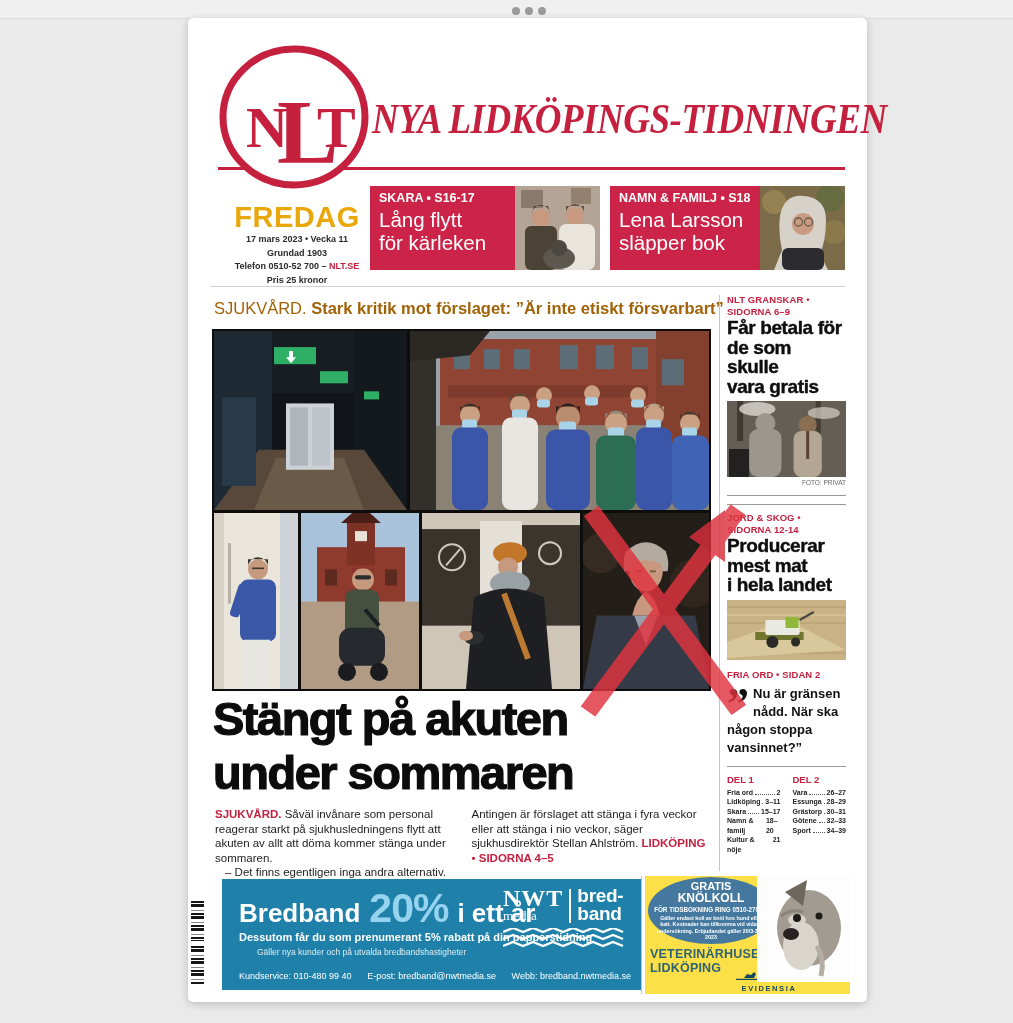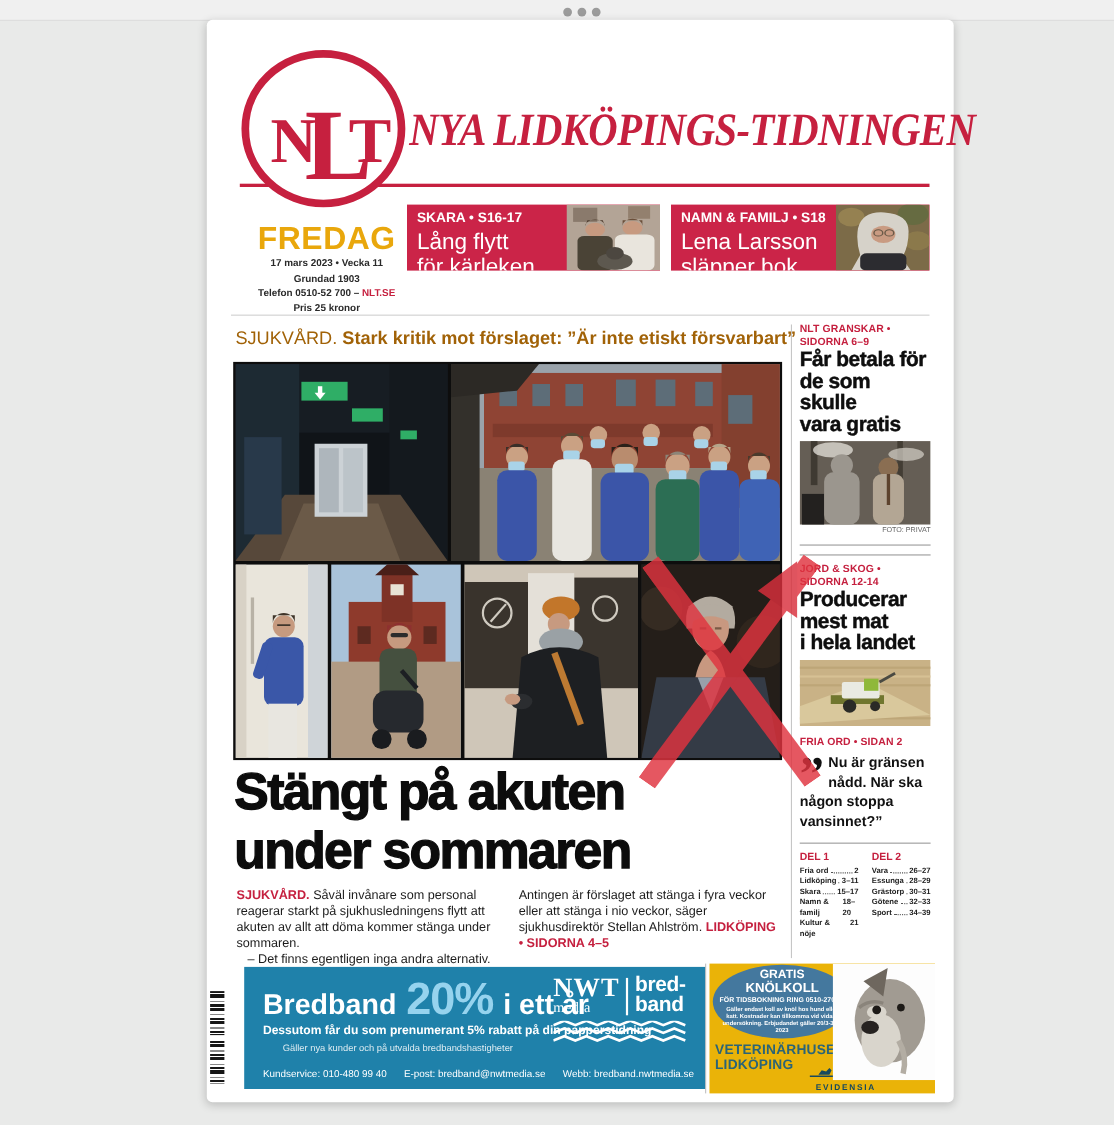--- a/index.html
+++ b/index.html
@@ -16,21 +16,21 @@
   .logo{position:absolute;left:30px;top:26px;width:152px;height:146px;z-index:2;}
   .masthead-title{position:absolute;left:184px;top:76px;white-space:nowrap;
       font:italic 700 37px "Liberation Serif",serif;color:#c6203f;
       transform:scaleY(1.14);transform-origin:left top;letter-spacing:-.5px;}
   .fredag{position:absolute;left:22px;top:184px;width:174px;text-align:center;}
   .fredag .day{font:800 29px/30px "Liberation Sans",sans-serif;color:#e9a70c;letter-spacing:.5px;}
   .fredag .meta{font:700 9px/11.5px "Liberation Sans",sans-serif;color:#2a2a2a;margin-top:2px;}
   .fredag .site{color:#c6203f;}
 
   
-  .teaser{position:absolute;top:168px;height:60px;background:#cb2448;display:flex;overflow:hidden;}
+  .teaser{position:absolute;top:168px;height:84px;background:#cb2448;display:flex;overflow:hidden;}
   .teaser-1{left:182px;width:230px;}
   .teaser-2{left:422px;width:235px;}
   .teaser .txt{flex:1;padding:5px 0 0 9px;color:#fff;}
   .teaser .kicker{font:700 12.5px/15px "Liberation Sans",sans-serif;}
   .teaser .ttl{font:400 20.5px/23px "Liberation Sans",sans-serif;margin-top:2px;}
   .teaser .photo{width:85px;flex:none;}
   .teaser .photo svg{display:block;width:100%;height:100%;}
 
   .top-rule{position:absolute;left:22px;top:268px;width:635px;height:1px;background:#cfcfcf;}
   .gutter{position:absolute;left:531px;top:277px;width:1px;height:576px;background:#c6c6c6;}
@@ -92,21 +92,21 @@
   .bb-contacts{position:absolute;left:17px;right:10px;bottom:8px;display:flex;justify-content:space-between;
                font:400 9px/11px "Liberation Sans",sans-serif;}
   .nwt{position:absolute;right:8px;top:8px;width:130px;height:72px;}
   .nwt-top{display:flex;align-items:stretch;}
   .nwt-name{font:900 24px/22px "Liberation Serif",serif;letter-spacing:1px;}
   .nwt-media{font:400 13px/13px "Liberation Serif",serif;letter-spacing:.5px;}
   .nwt-sep{width:2px;background:#fff;margin:2px 6px 0 6px;}
   .nwt-bb{font:800 19px/18px "Liberation Sans",sans-serif;letter-spacing:-.3px;}
   .nwt svg{display:block;margin-top:5px;}
 
-  .ad-right{position:absolute;left:457px;top:858px;width:205px;height:118px;background:#eab308;overflow:hidden;}
+  .ad-right{position:absolute;left:457px;top:858px;width:205px;height:118px;background:#fde047;overflow:hidden;}
   .oval{position:absolute;left:3px;top:1px;width:126px;height:67px;background:#44789e;border-radius:50%;
         color:#fff;text-align:center;padding-top:3px;box-sizing:border-box;}
   .oval-t1{font:800 11px/12px "Liberation Sans",sans-serif;}
   .oval-t2{font:800 12px/13px "Liberation Sans",sans-serif;}
   .oval-sub{font:700 6.3px/8px "Liberation Sans",sans-serif;margin-top:1px;}
   .oval-fine{font:700 5.3px/6.4px "Liberation Sans",sans-serif;width:88%;margin:1px auto 0;}
   .vet-name{position:absolute;left:5px;top:72px;font:800 12.5px/13.5px "Liberation Sans",sans-serif;color:#2b6477;letter-spacing:.2px;}
   .evid{position:absolute;left:86px;top:90px;width:76px;text-align:center;color:#17495e;}
   .evid-text{font:700 7.5px/9px "Liberation Sans",sans-serif;letter-spacing:1.6px;}
   .dog{position:absolute;left:112px;top:0;width:93px;height:106px;}

